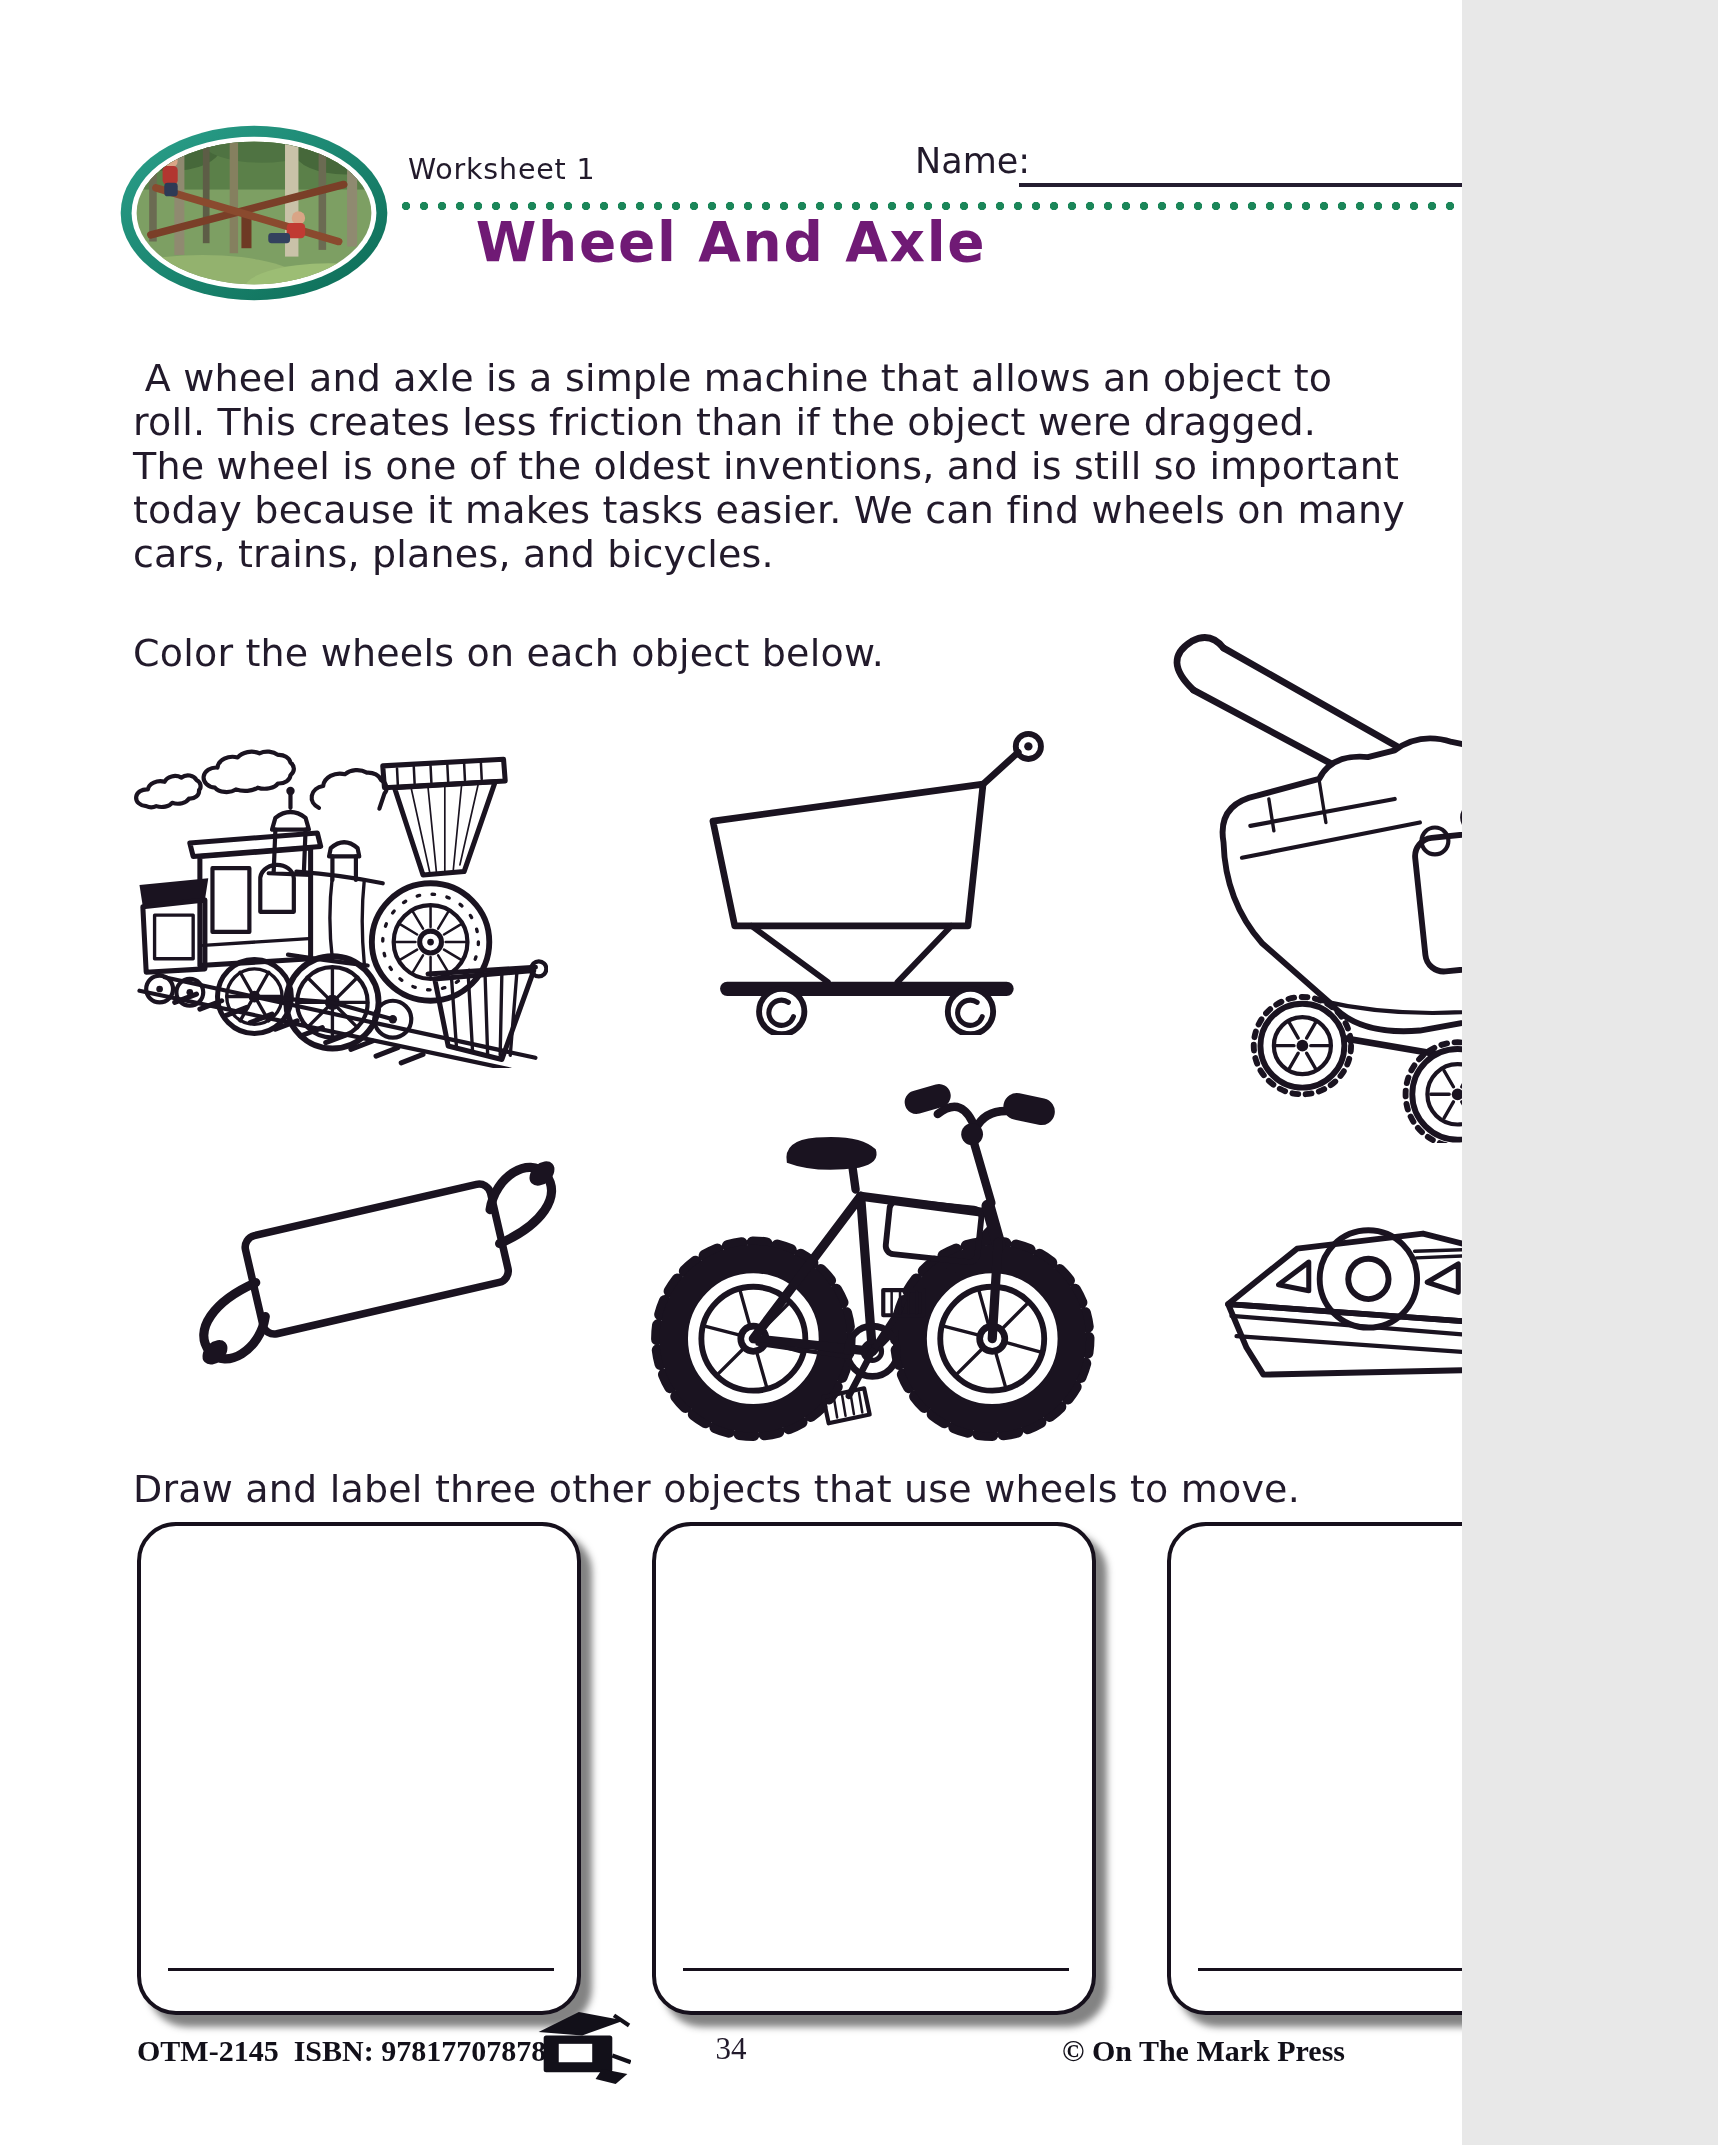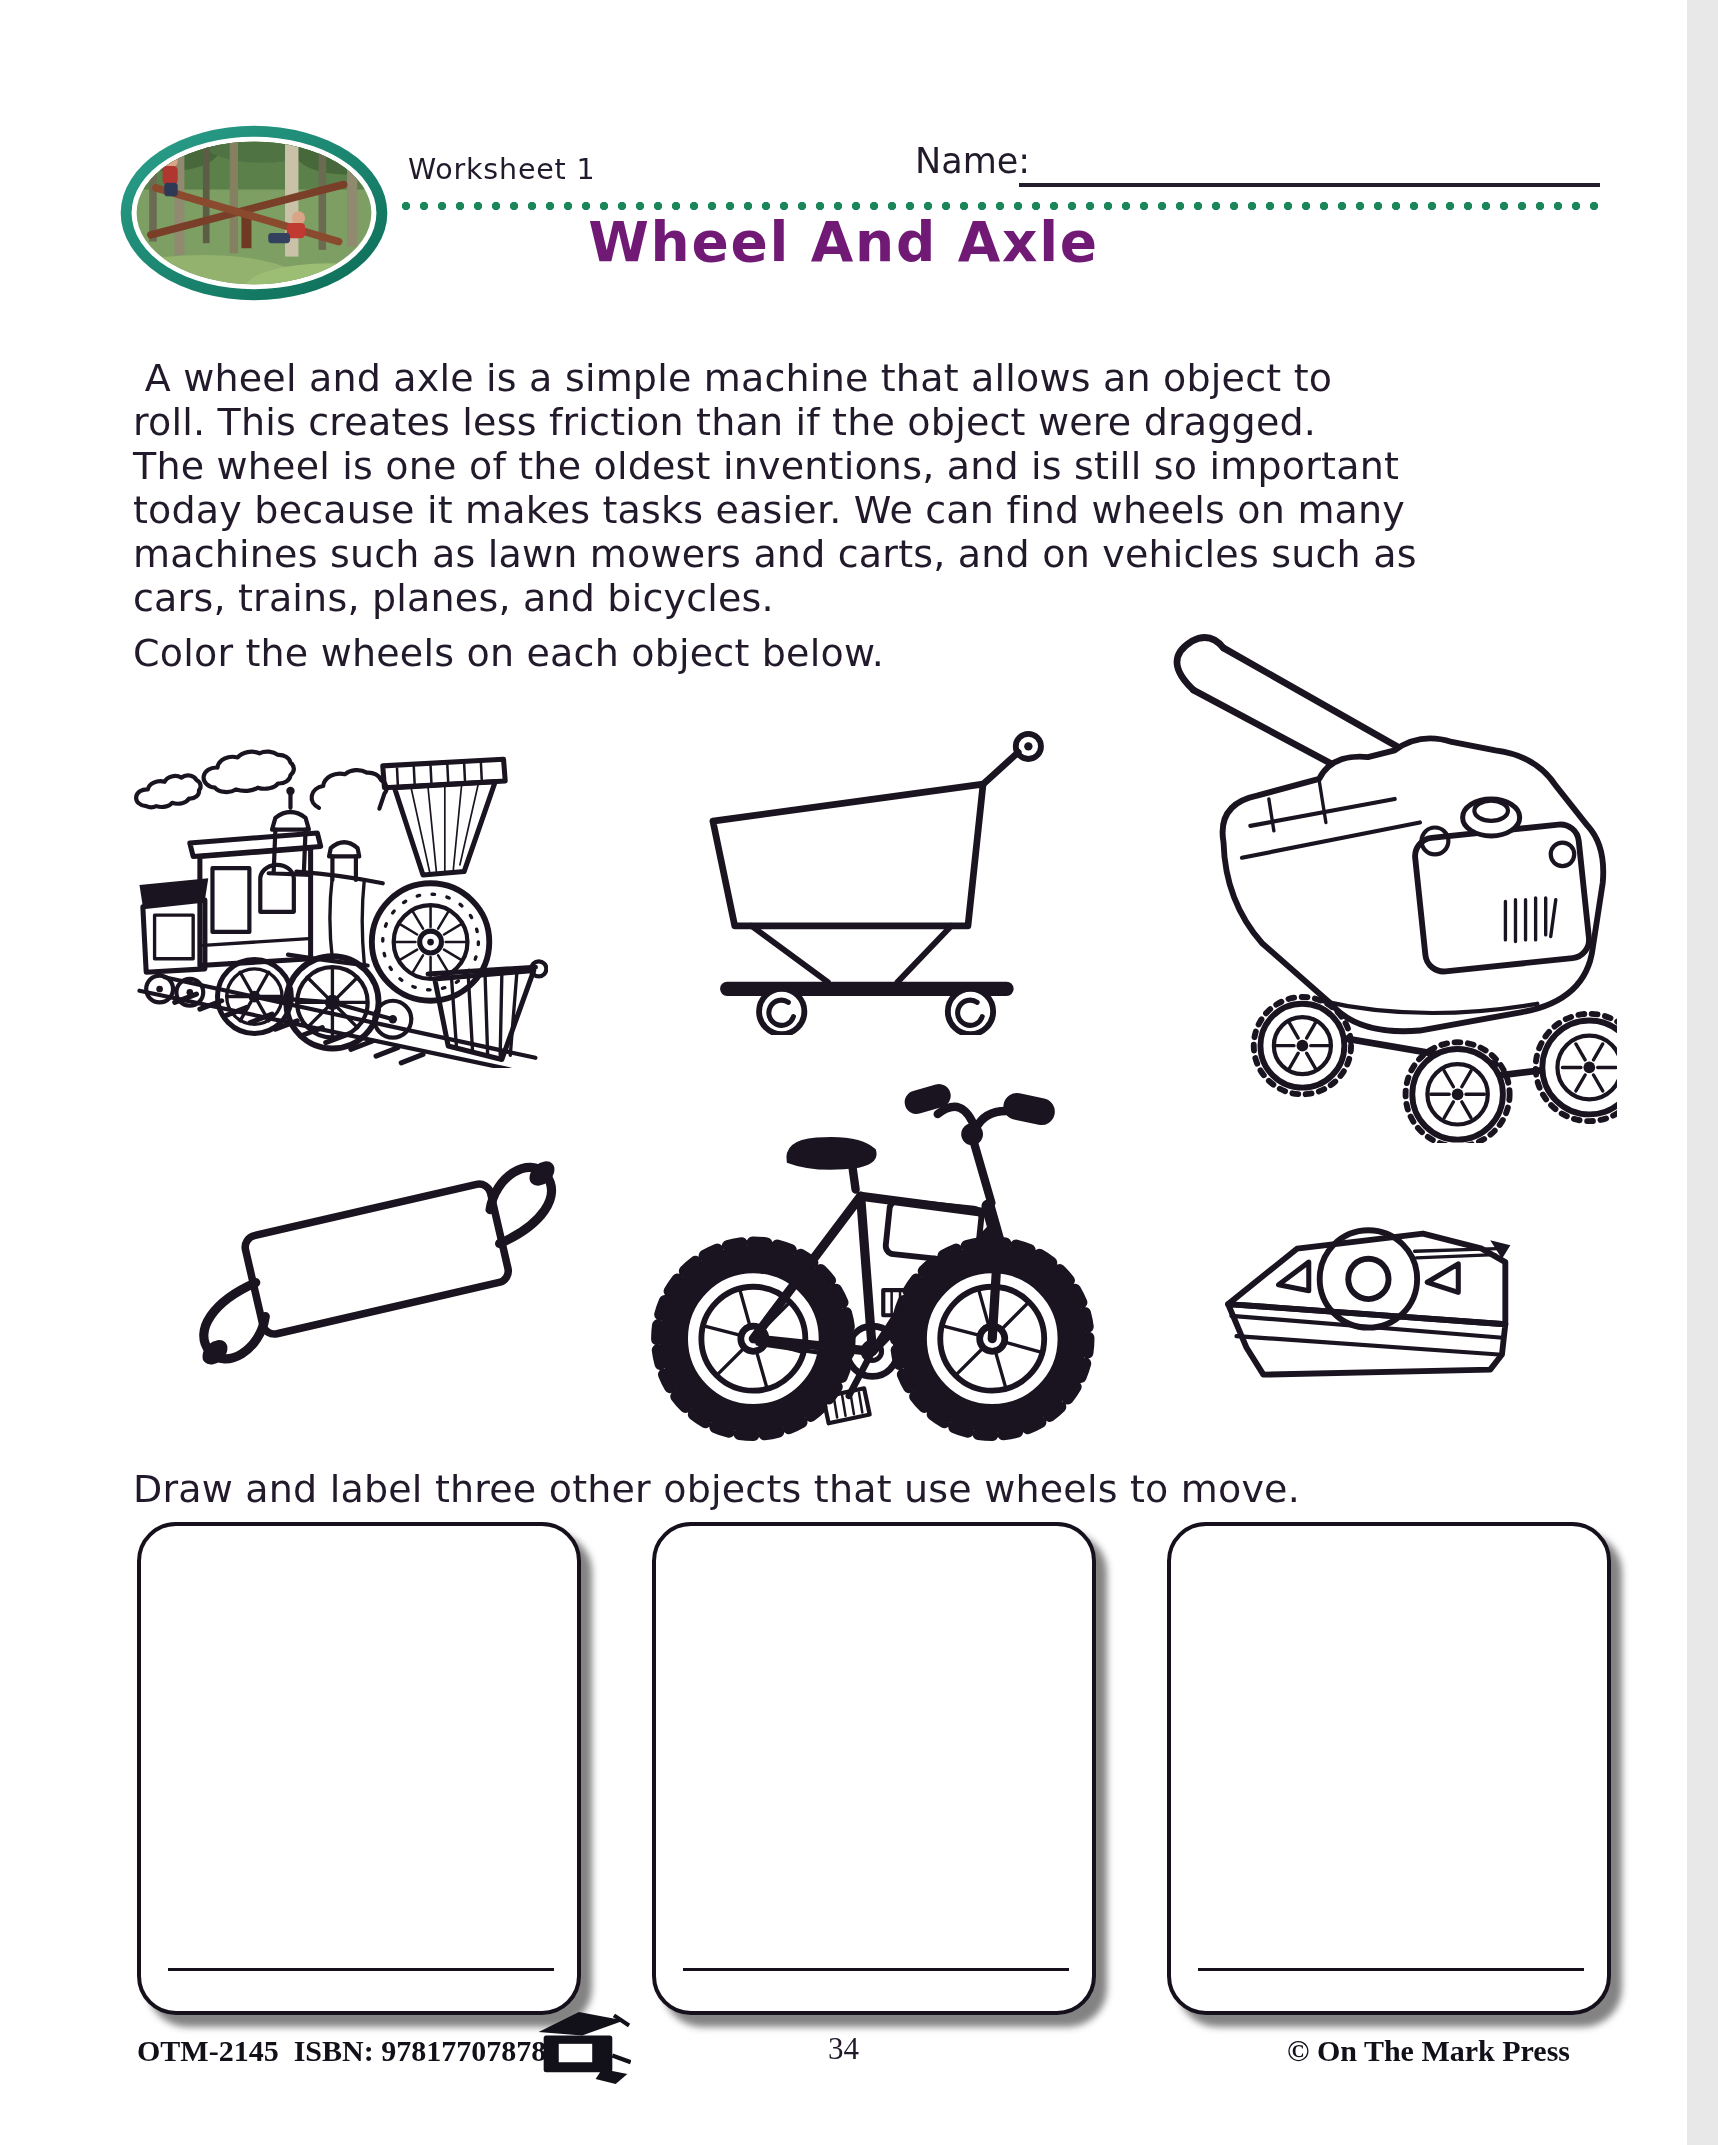--- a/index.html
+++ b/index.html
@@ -1,16 +1,16 @@
 <!DOCTYPE html>
 <html style="font-size:13.4px"><head>
 <meta charset="utf-8">
 <style>
   html,body{margin:0;padding:0;background:#e8e8e8;}
-  .page{position:relative;width:1687px;height:2146px;background:#ffffff;overflow:hidden;
+  .page{position:relative;width:1462px;height:2146px;background:#ffffff;overflow:hidden;
         font-family:"DejaVu Sans", sans-serif;color:#221a2b;}
   .abs{position:absolute;}
   
   .worksheet-label{left:408px;top:153px;font-size:28.5px;letter-spacing:0.8px;}
   .name-label{left:915px;top:141px;font-size:35px;}
   .name-line{left:1019px;top:141px;width:581px;height:42px;border-bottom:4.2px solid #241d30;}
   .dots{left:401px;top:201px;width:1207px;height:10px;
         background-image:radial-gradient(circle at 5px 5px,#1b8659 3.9px,rgba(0,0,0,0) 4.5px);
         background-size:18px 10px;background-repeat:repeat-x;}
   .title{left:0;right:0;top:210px;text-align:center;font-size:55px;font-weight:bold;
@@ -86,21 +86,20 @@
   <div class="abs name-label">Name:</div>
   <div class="abs name-line"></div>
   <div class="abs dots"></div>
   <div class="abs title">Wheel And Axle</div>
 
   <div class="abs intro">
     <div class="line">A wheel and axle is a simple machine that allows an object to</div>
     <div class="line">roll.  This creates less friction than if the object were dragged.</div>
     <div class="line">The wheel is one of the oldest inventions, and is still so important</div>
     <div class="line">today because it makes tasks easier.  We can find wheels on many</div>
-    <div class="line">machines such as lawn mowers and carts, and on vehicles such as</div>
     <div class="line">cars, trains, planes, and bicycles.</div>
   </div>
 
   <div class="abs instruction color-instruction">Color the wheels on each object below.</div>
 
   <svg class="abs" style="left:116px;top:707px" width="432" height="361" viewBox="0 0 515 430">
     <g class="ink" stroke-width="5">
       <path d="M28,338 L470,432"></path>
       <path d="M58,322 L500,418"></path>
       <path d="M70,352 l26,-10 M100,360 l26,-10 M130,368 l26,-10 M160,376 l26,-10 M190,384 l26,-10

